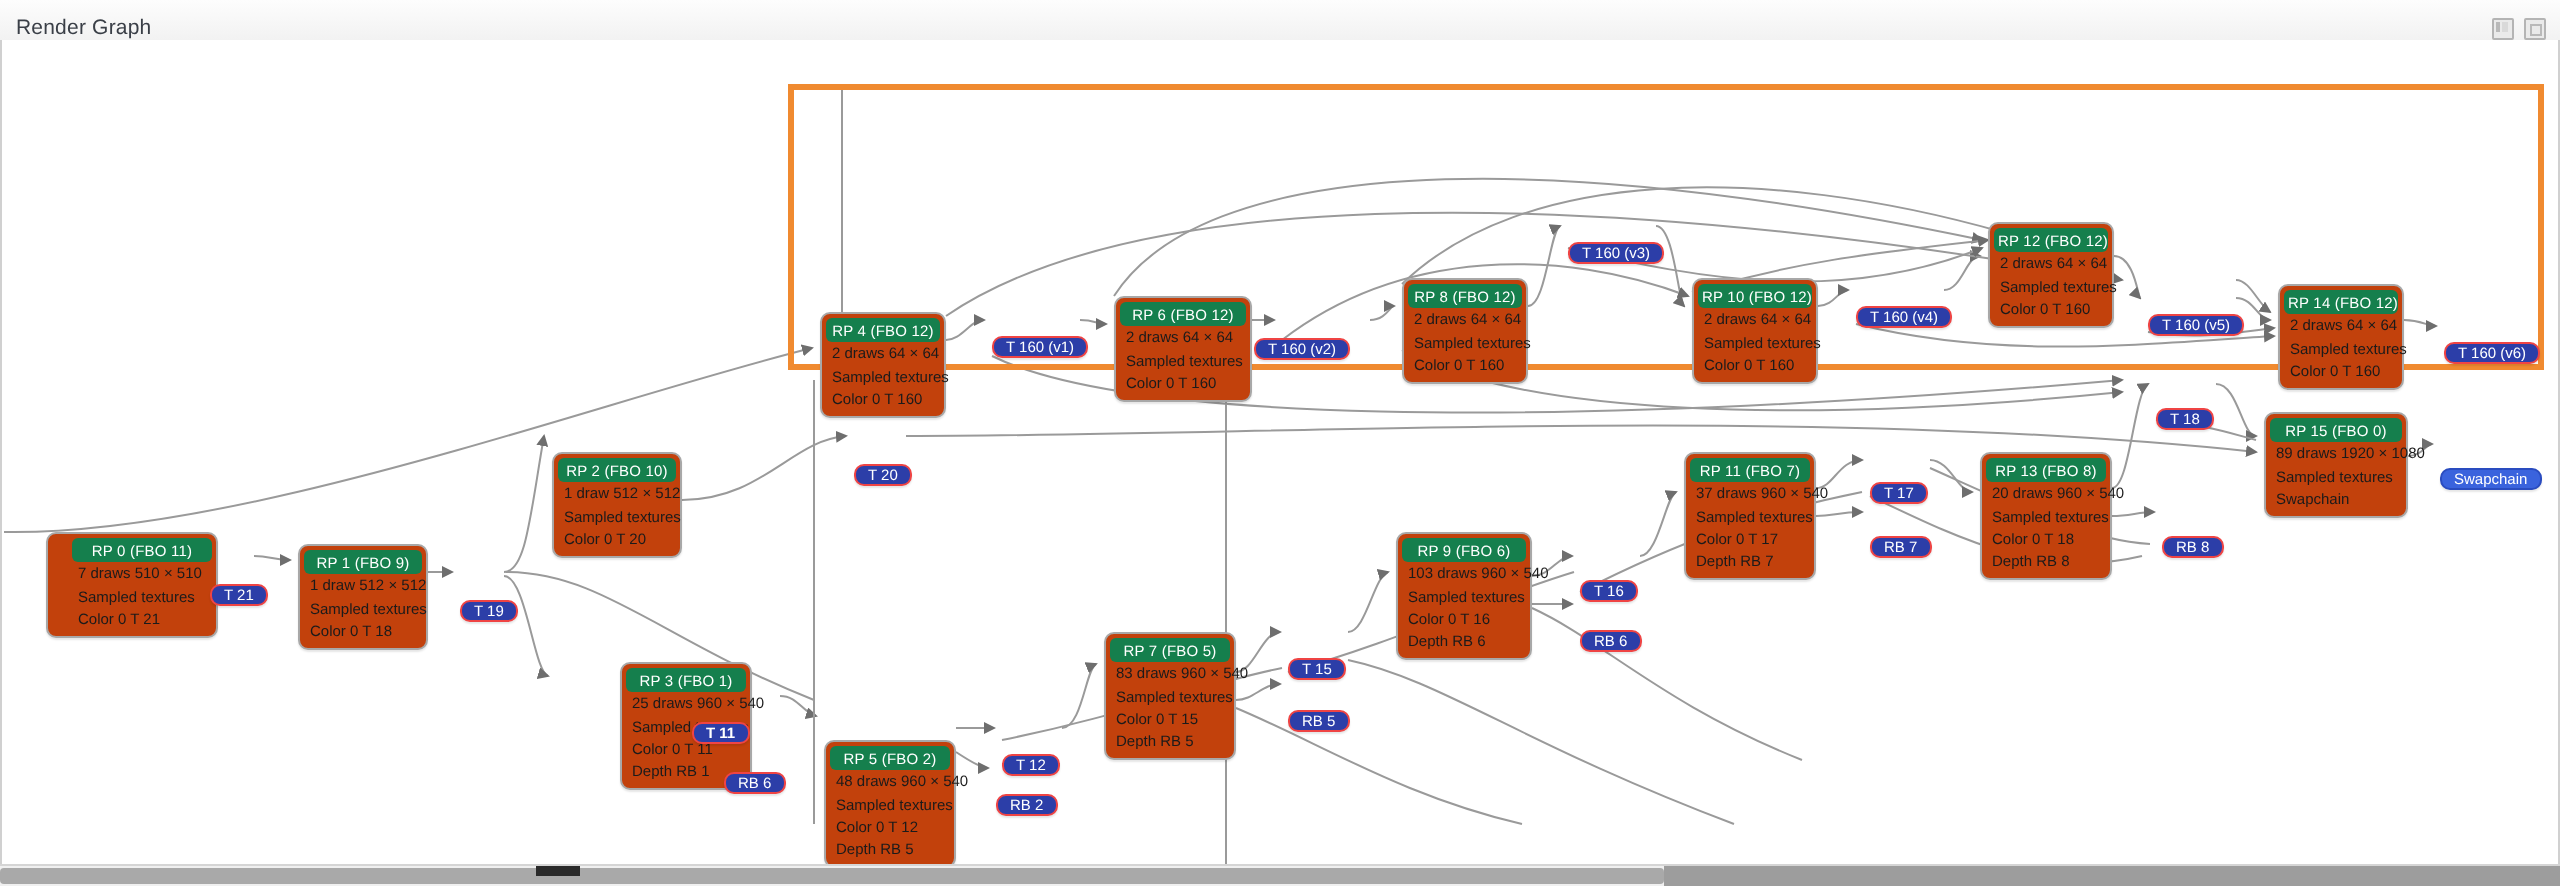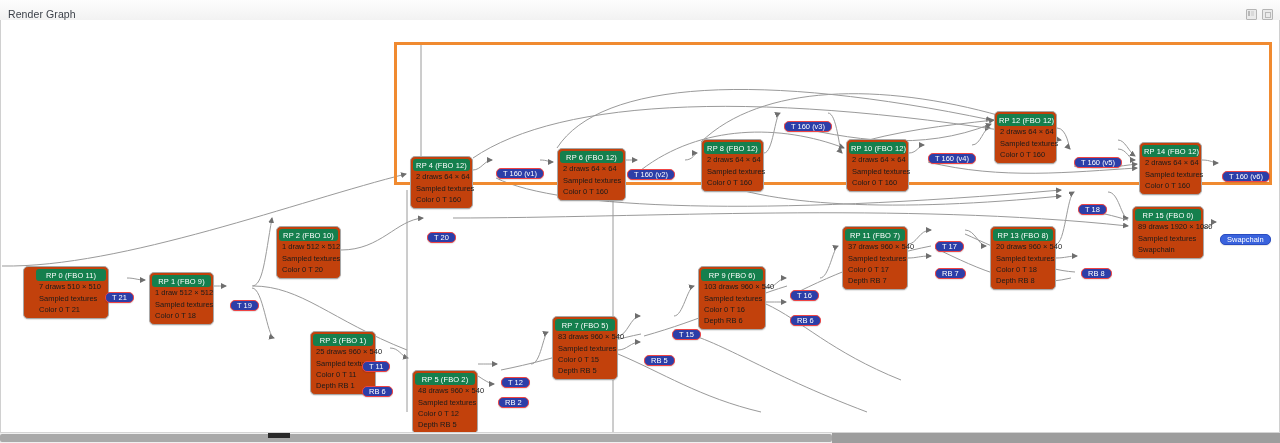--- a/index.html
+++ b/index.html
@@ -302,25 +302,25 @@
         </div>
         <div class="pass" style="left: 1131px; top: 186px; width: 72px;">
           <div class="hdr">RP 15 (FBO 0)</div>
           <div class="row">89 draws 1920 × 1080</div>
           <div class="row">Sampled textures</div>
           <div class="row">Swapchain</div>
         </div>
         <div class="res" style="left: 104px; top: 272px;">T 21</div>
         <div class="res" style="left: 229px; top: 280px;">T 19</div>
         <div class="res" style="left: 426px; top: 212px; text-align: right;">T 20</div>
-        <div class="res" style="left: 361px; top: 341px;">T 11</div>
+        <div class="res" style="left: 345px; top: 341px; font-weight: bold;">T 11</div>
         <div class="res" style="left: 361px; top: 366px;">RB 6</div>
         <div class="res" style="left: 500px; top: 357px;">T 12</div>
         <div class="res" style="left: 497px; top: 377px;">RB 2</div>
-        <div class="res" style="left: 643px; top: 309px; margin-left: 28px;">T 15</div>
+        <div class="res" style="left: 643px; top: 309px;">T 15</div>
         <div class="res" style="left: 643px; top: 335px;">RB 5</div>
         <div class="res" style="left: 789px; top: 270px;">T 16</div>
         <div class="res" style="left: 789px; top: 295px;">RB 6</div>
         <div class="res" style="left: 934px; top: 221px;">T 17</div>
         <div class="res" style="left: 934px; top: 248px;">RB 7</div>
         <div class="res" style="left: 1077px; top: 184px;">T 18</div>
         <div class="res" style="left: 1080px; top: 248px;">RB 8</div>
         <div class="res" style="left: 495px; top: 148px;">T 160 (v1)</div>
         <div class="res" style="left: 626px; top: 149px;">T 160 (v2)</div>
         <div class="res" style="left: 783px; top: 101px;">T 160 (v3)</div>

